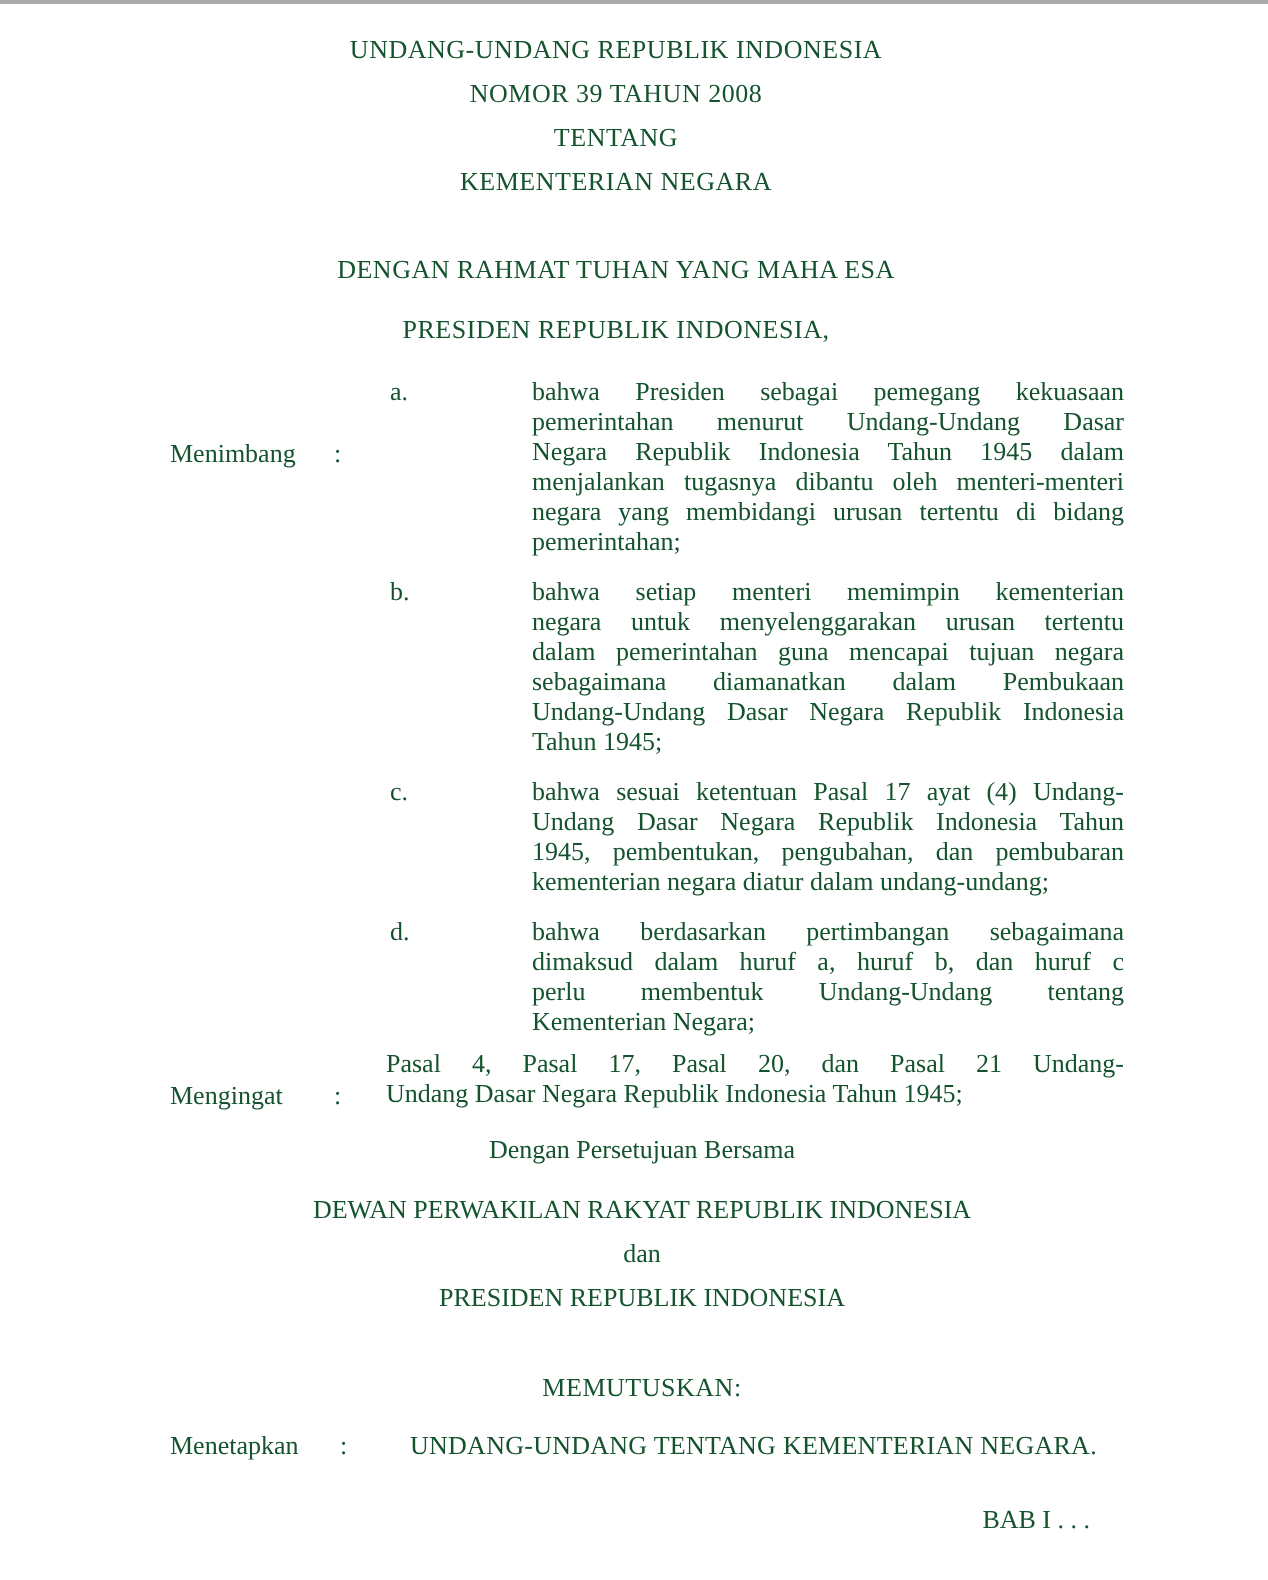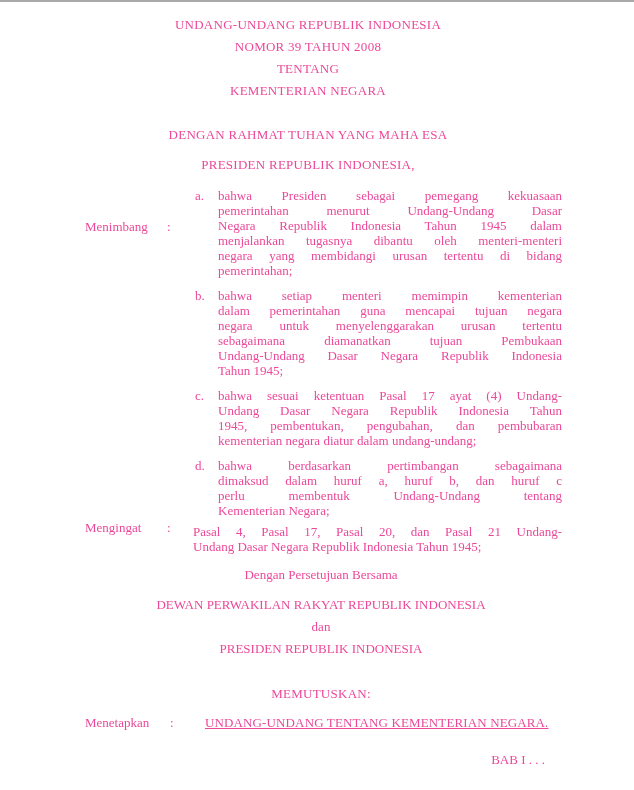--- a/index.html
+++ b/index.html
@@ -3,21 +3,21 @@
 <meta charset="utf-8">
 <style>
   html, body { margin: 0; padding: 0; background: #ffffff; }
   .doc {
     position: relative;
     width: 634px;
     height: 790px;
     background: #ffffff;
     font-family: "Liberation Serif", serif;
     font-size: 13px;
-    color: #ec4899;
+    color: #14532d;
     overflow: hidden;
   }
   .scanline {
     position: absolute;
     top: 0; left: 0;
     width: 100%; height: 2px;
     background: #a9a9a9;
   }
   
   .center-block {
@@ -30,33 +30,33 @@
   .zone-bottom { transform: translateX(4px);  }
 
   .title-block { top: 14px; line-height: 22px; letter-spacing: 0.02em; }
   .invocation  { top: 127px; line-height: 15px; letter-spacing: 0.02em; }
   .issuer      { top: 157px; line-height: 15px; letter-spacing: 0.02em; }
 
   .label-col { position: absolute; left: 85px;  line-height: 15px; }
   .colon-col { position: absolute; left: 167px; line-height: 15px; }
 
   .considering-label, .considering-colon { top: 188px; margin-top: 31px; }
-  .recalling-label,  .recalling-colon   { top: 520px; }
+  .recalling-label,  .recalling-colon   { top: 540px; }
   .enactment-label                       { top: 715px; }
   .enactment-colon                       { top: 715px; left: 170px; }
 
   .items-wrap {
     position: absolute;
     left: 195px; top: 188px;
     width: 367px;
   }
   .item { display: flex; margin-bottom: 10px; }
   .item:last-child { margin-bottom: 0; }
   .item .marker { flex: 0 0 23px; width: 23px; line-height: 15px; }
-  .item .itext  { width: 344px; }
+  .item .itext  { width: 344px; margin-left: 48px; }
 
   .jline {
     line-height: 15px;
     text-align: justify;
     text-align-last: justify;
   }
   .jline-last { text-align-last: left; }
 
   .recalling-text {
     position: absolute;
@@ -66,21 +66,20 @@
   }
   .agreement     { top: 567px; line-height: 15px; }
   .parties-block { top: 594px; line-height: 22px; }
   .decides       { top: 686px; line-height: 15px; letter-spacing: 0.02em; }
 
   .enactment-text {
     position: absolute;
     left: 205px; top: 715px;
     line-height: 15px;
     letter-spacing: 0.01em;
-    text-decoration: underline;
   }
   .catchword {
     position: absolute;
     right: 89px; top: 752px;
     line-height: 15px;
     font-family: Liberation Serif, serif;
   }
 </style>
 </head>
 <body>
@@ -111,23 +110,23 @@
           <div class="jline">Negara Republik Indonesia Tahun 1945 dalam</div>
           <div class="jline">menjalankan tugasnya dibantu oleh menteri-menteri</div>
           <div class="jline">negara yang membidangi urusan tertentu di bidang</div>
           <div class="jline jline-last">pemerintahan;</div>
         </div>
     </div>
     <div class="item">
       <div class="marker">b.</div>
       <div class="itext">
           <div class="jline">bahwa setiap menteri memimpin kementerian</div>
+          <div class="jline">negara untuk menyelenggarakan urusan tertentu</div>
           <div class="jline">dalam pemerintahan guna mencapai tujuan negara</div>
-          <div class="jline">negara untuk menyelenggarakan urusan tertentu</div>
-          <div class="jline">sebagaimana diamanatkan tujuan Pembukaan</div>
+          <div class="jline">sebagaimana diamanatkan dalam Pembukaan</div>
           <div class="jline">Undang-Undang Dasar Negara Republik Indonesia</div>
           <div class="jline jline-last">Tahun 1945;</div>
         </div>
     </div>
     <div class="item">
       <div class="marker">c.</div>
       <div class="itext">
           <div class="jline">bahwa sesuai ketentuan Pasal 17 ayat (4) Undang-</div>
           <div class="jline">Undang Dasar Negara Republik Indonesia Tahun</div>
           <div class="jline">1945, pembentukan, pengubahan, dan pembubaran</div>

